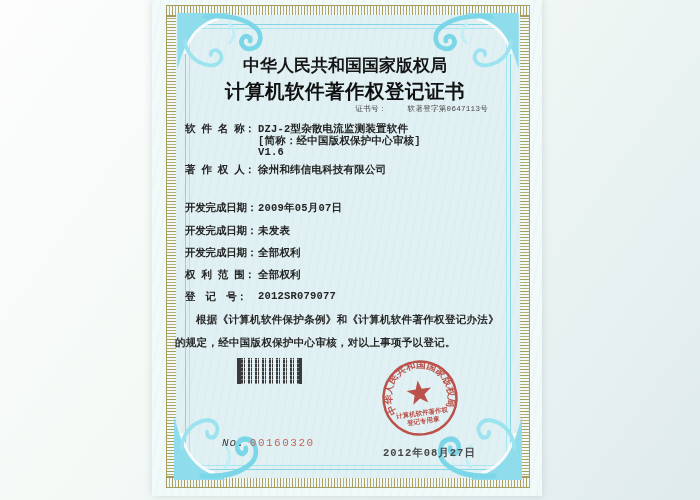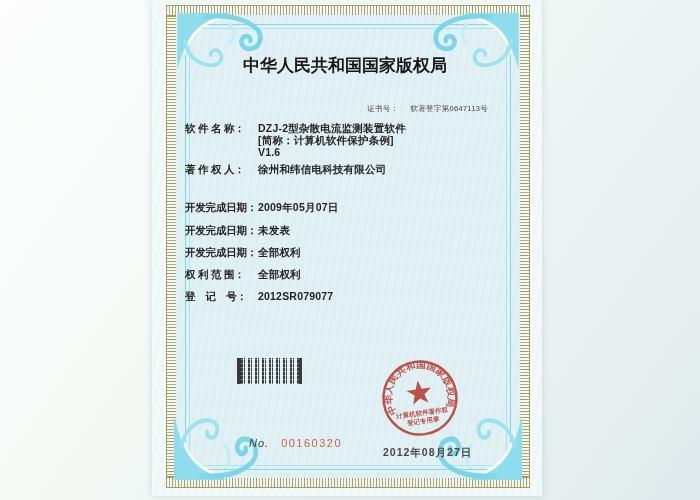--- a/index.html
+++ b/index.html
@@ -1,19 +1,19 @@
 <!DOCTYPE html>
 <html><head>
 <meta charset="utf-8">
 <style>
   html,body{margin:0;padding:0;}
   .photo{
     position:relative;width:700px;height:500px;overflow:hidden;
     background:linear-gradient(125deg,#fcfdfc 0%,#f4f9f6 40%,#e7f1f1 78%,#dfeaec 100%);
-    font-family:Liberation Sans, sans-serif;
+    font-family:Liberation Mono, monospace;
   }
   .cert{
     position:absolute;left:152px;top:0;width:390px;height:496px;
     background:#f1f9f9;
     box-shadow:0 0 8px rgba(60,90,95,.18);
   }
   .texture{
     position:absolute;inset:0;pointer-events:none;
     background:repeating-linear-gradient(100deg,rgba(126,200,216,.055) 0 2px,rgba(255,255,255,0) 2px 8px);
   }
@@ -49,21 +49,21 @@
     font-size:17px;font-weight:700;letter-spacing:0px;color:#161616;
   }
   .cert-title{
     position:absolute;left:0;right:4px;top:78px;text-align:center;
     font-size:19.5px;font-weight:700;letter-spacing:.5px;color:#111;
   }
   .cert-no{
     position:absolute;left:200px;top:104px;width:136px;text-align:right;
     font-size:7.5px;color:#454545;letter-spacing:.3px;
   }
-  .cert-no .num{margin-left:12px;}
+  .cert-no .num{margin-left:21px;}
   .row{position:absolute;left:0;height:14px;white-space:nowrap;}
   .flabel{position:absolute;left:33px;font-size:10.5px;font-weight:600;color:#242424;letter-spacing:-.2px;}
   .fvalue{position:absolute;left:106px;font-size:10.5px;font-weight:600;color:#242424;letter-spacing:.2px;}
   .statement{
     position:absolute;left:23px;top:309px;width:324px;
     font-size:10.5px;font-weight:600;line-height:22.5px;
     text-indent:21px;text-align:justify;color:#272727;letter-spacing:.3px;
   }
   .barcode{
     position:absolute;left:85px;top:358px;width:58px;height:26px;z-index:2;opacity:.88;
@@ -77,22 +77,22 @@
     font-size:10.5px;font-weight:700;color:#474747;letter-spacing:1px;white-space:nowrap;
   }
   .seal{
     position:absolute;left:220px;top:350px;width:96px;height:96px;z-index:4;
     mix-blend-mode:multiply;
   }
   .serial{
     position:absolute;left:70px;top:437px;z-index:2;white-space:nowrap;
     font-size:11px;color:#3a3a3a;
   }
-  .serial .pfx{font-style:italic;letter-spacing:1px;margin-left:27px;}
-  .serial .n{color:#c4584b;letter-spacing:1.5px;margin-left:12px;opacity:.92;}
+  .serial .pfx{font-style:italic;letter-spacing:1px;}
+  .serial .n{color:#c4584b;letter-spacing:1.5px;margin-left:5px;opacity:.92;}
 </style>
 </head>
 <body>
 
 <div class="photo">
 
   <svg width="0" height="0" style="position:absolute" aria-hidden="true">
     <defs>
       <g id="orn-corner">
         <path d="M0,0 L58,0 C30,6 12,22 4,48 L0,60 Z" fill="#8edcec"></path>
@@ -128,31 +128,32 @@
       </svg>
     <svg class="orn orn-br" viewBox="0 0 100 60" preserveAspectRatio="none">
         <use href="#orn-corner"></use>
       </svg>
 
     <div class="texture"></div>
 
     <div class="content">
 
       <div class="authority">中华人民共和国国家版权局</div>
+      <div class="cert-title">计算机软件著作权登记证书</div>
 
       <div class="cert-no">
         <span>证书号：</span><span class="num">软著登字第0647113号</span>
       </div>
 
       <div class="row" style="top:122px">
         <span class="flabel">软 件 名 称：</span>
         <span class="fvalue">DZJ-2型杂散电流监测装置软件</span>
       </div>
       <div class="row" style="top:134px">
-        <span class="fvalue">[简称：计算机软件保护条例]</span>
+        <span class="fvalue">[简称：经中国版权保护中心审核]</span>
       </div>
       <div class="row" style="top:146px">
         <span class="fvalue">V1.6</span>
       </div>
       <div class="row" style="top:163px">
         <span class="flabel">著 作 权 人：</span>
         <span class="fvalue">徐州和纬信电科技有限公司</span>
       </div>
       <div class="row" style="top:201px">
         <span class="flabel">开发完成日期：</span>
@@ -168,20 +169,21 @@
       </div>
       <div class="row" style="top:268px">
         <span class="flabel">权 利 范 围：</span>
         <span class="fvalue">全部权利</span>
       </div>
       <div class="row" style="top:290px">
         <span class="flabel">登　记　号：</span>
         <span class="fvalue">2012SR079077</span>
       </div>
 
+      <div class="statement">根据《计算机软件保护条例》和《计算机软件著作权登记办法》的规定，经中国版权保护中心审核，对以上事项予以登记。</div>
 
       <div class="barcode"></div>
 
       <div class="seal-date">2012年08月27日</div>
 
       <div class="serial">
         <span class="pfx">No.</span><span class="n">00160320</span>
       </div>
     </div>
 

